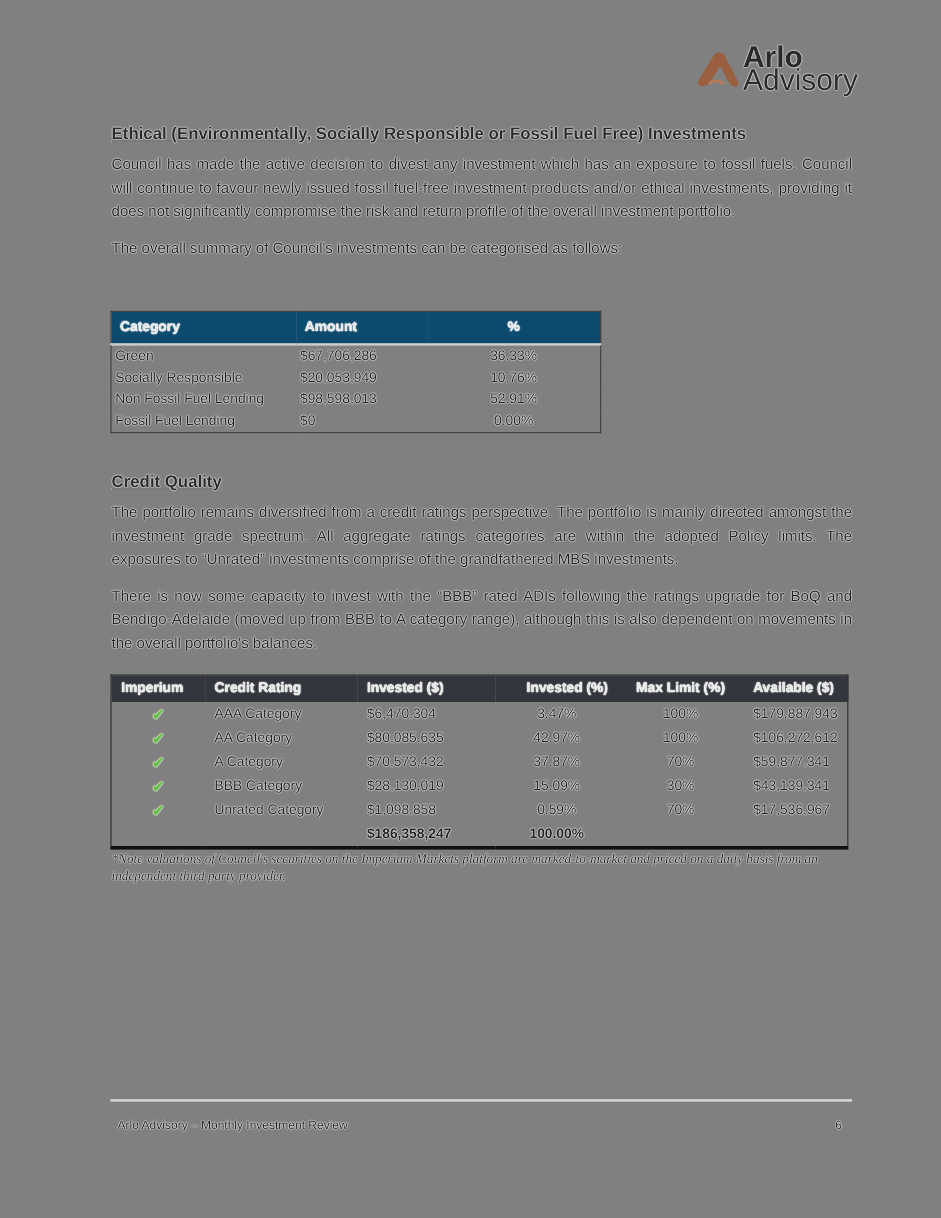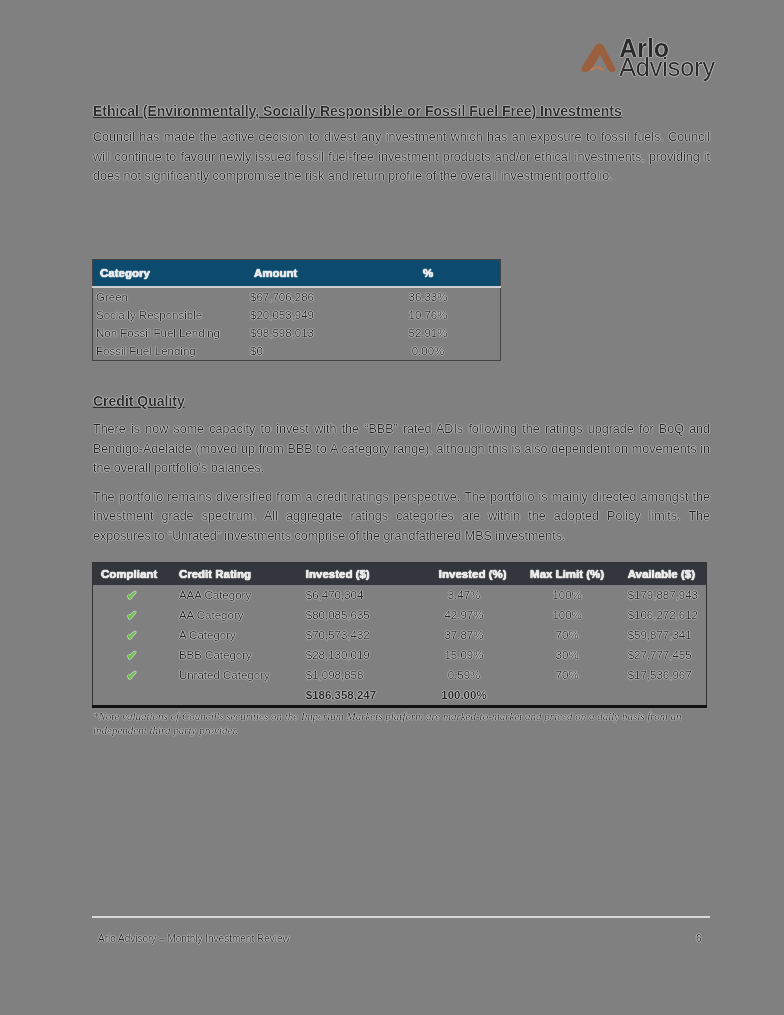--- a/index.html
+++ b/index.html
@@ -45,20 +45,21 @@
   </svg>
   <div class="logo-text halo">
     <div class="l1">Arlo</div>
     <div class="l2">Advisory</div>
   </div>
 </div>
 
 <div class="content halo" style="top:103px;">
   <h2>Ethical (Environmentally, Socially Responsible or Fossil Fuel Free) Investments</h2>
   <p class="body" style="margin-top:9px;">Council has made the active decision to divest any investment which has an exposure to fossil fuels. Council will continue to favour newly issued fossil fuel-free investment products and/or ethical investments, providing it does not significantly compromise the risk and return profile of the overall investment portfolio.</p>
+  <p class="body" style="margin-top:11px;">The overall summary of Council's investments can be categorised as follows:</p>
 </div>
 
 <table class="t1 halo">
   <thead>
     <tr>
       <th style="width:140px">Category</th>
       <th style="width:95px">Amount</th>
       <th class="c3" style="text-align:center">%</th>
     </tr>
   </thead>
@@ -81,28 +82,28 @@
     <tr>
       <td>Fossil Fuel Lending</td>
       <td>$0</td>
       <td class="c3">0.00%</td>
     </tr>
   </tbody>
 </table>
 
 <div class="content halo" style="top:393px;">
   <h2>Credit Quality</h2>
+  <p class="body" style="margin-top:9px;">The portfolio remains diversified from a credit ratings perspective. The portfolio is mainly directed amongst the investment grade spectrum. All aggregate ratings categories are within the adopted Policy limits. The exposures to “Unrated” investments comprise of the grandfathered MBS investments.</p>
   <p class="body" style="margin-top:11px;">There is now some capacity to invest with the “BBB” rated ADIs following the ratings upgrade for BoQ and Bendigo-Adelaide (moved up from BBB to A category range), although this is also dependent on movements in the overall portfolio's balances.</p>
-  <p class="body" style="margin-top:9px;">The portfolio remains diversified from a credit ratings perspective. The portfolio is mainly directed amongst the investment grade spectrum. All aggregate ratings categories are within the adopted Policy limits. The exposures to “Unrated” investments comprise of the grandfathered MBS investments.</p>
 </div>
 
 <table class="t2 halo">
   <thead>
     <tr>
-      <th style="width:62px">Compliant</th>
+      <th style="width:62px">Imperium</th>
       <th style="width:112px">Credit Rating</th>
       <th style="width:100px">Invested ($)</th>
       <th style="width:86px; text-align:right">Invested (%)</th>
       <th style="width:90px; text-align:center">Max Limit (%)</th>
       <th>Available ($)</th>
     </tr>
   </thead>
   <tbody>
     <tr>
       <td class="center"><span class="check">✔</span></td>
@@ -127,21 +128,21 @@
       <td class="center">37.87%</td>
       <td class="center">70%</td>
       <td>$59,877,341</td>
     </tr>
     <tr>
       <td class="center"><span class="check">✔</span></td>
       <td>BBB Category</td>
       <td>$28,130,019</td>
       <td class="center">15.09%</td>
       <td class="center">30%</td>
-      <td>$27,777,455</td>
+      <td>$43,139,341</td>
     </tr>
     <tr>
       <td class="center"><span class="check">✔</span></td>
       <td>Unrated Category</td>
       <td>$1,098,858</td>
       <td class="center">0.59%</td>
       <td class="center">70%</td>
       <td>$17,536,967</td>
     </tr>
     <tr class="total lastrow">

